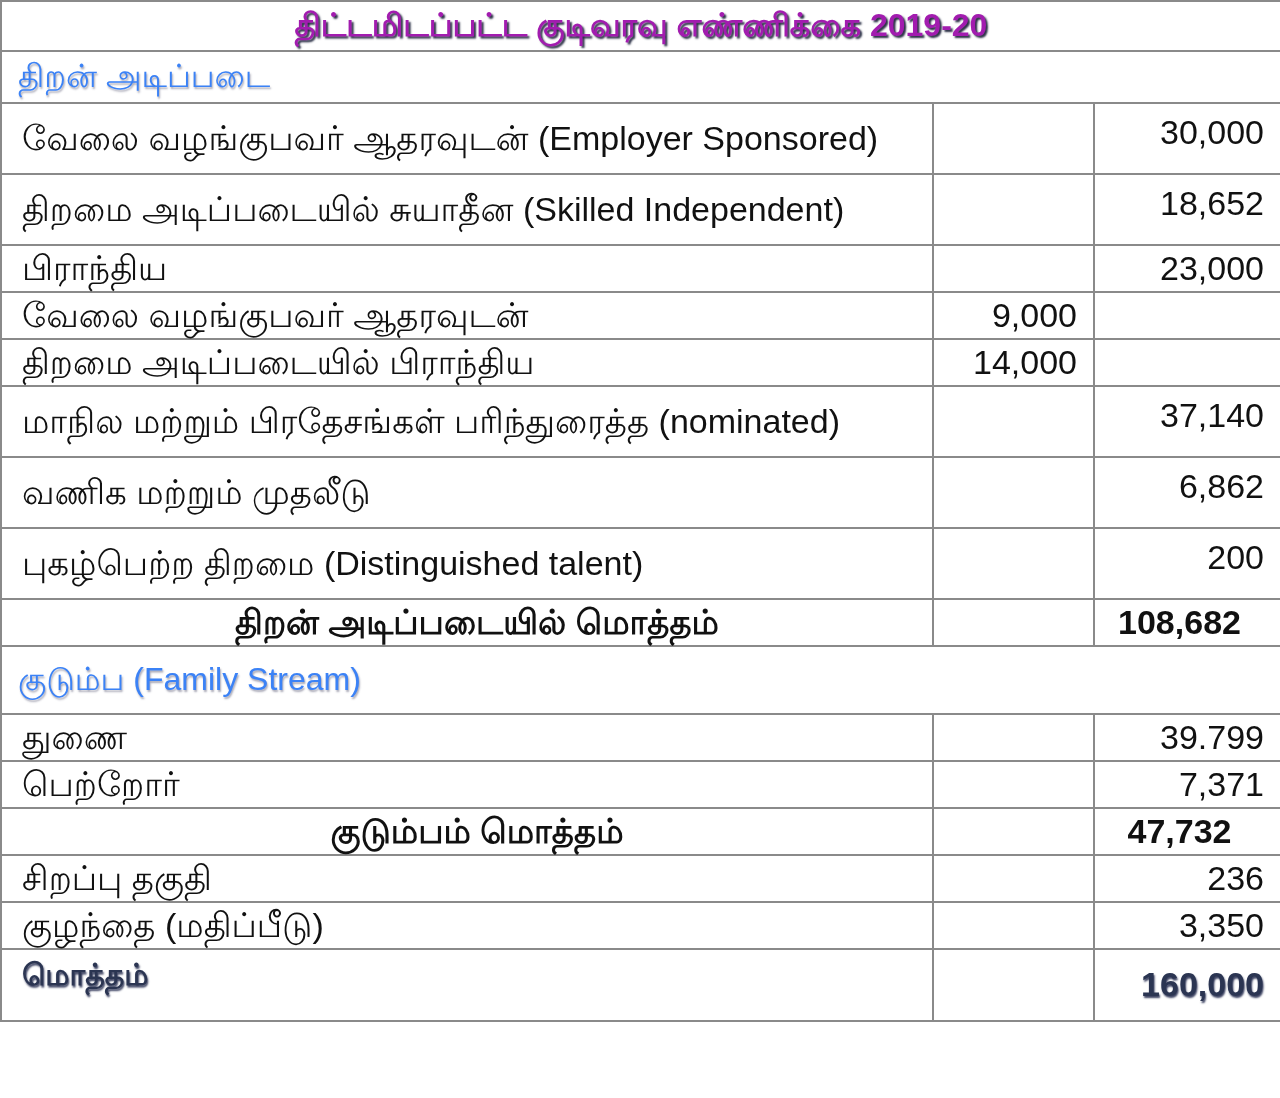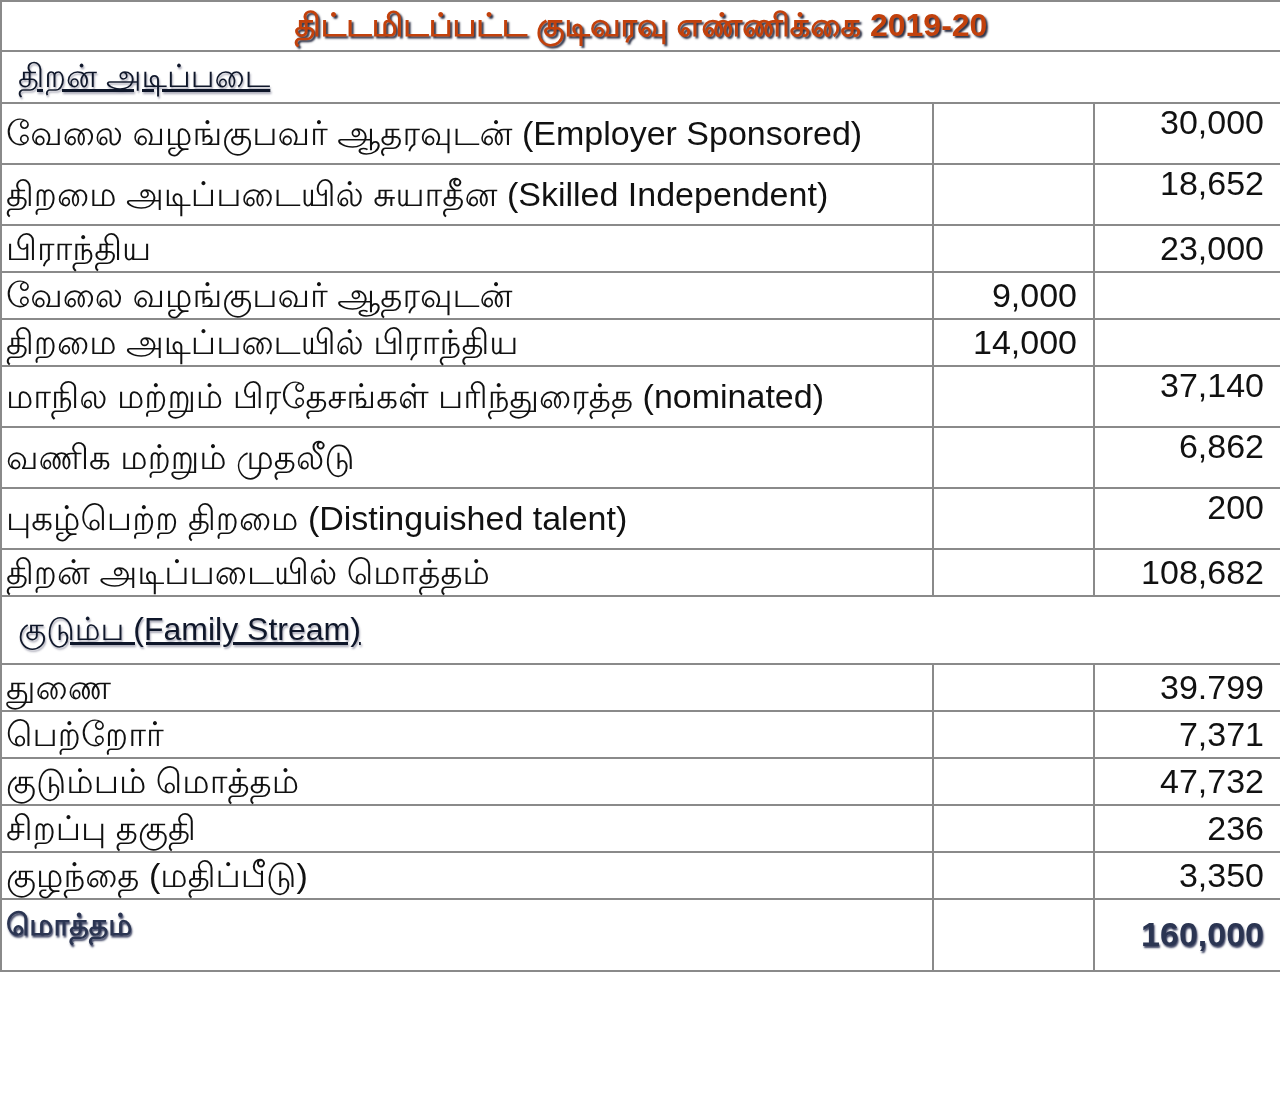--- a/index.html
+++ b/index.html
@@ -1,30 +1,30 @@
 <!DOCTYPE html>
 <html><head>
 <meta charset="utf-8">
 <style>
   html, body { margin:0; padding:0; background:#ffffff; }
   body { width:1280px; height:1098px; overflow:hidden; font-family:"Liberation Sans", "DejaVu Sans", sans-serif; color:#111; }
   table { border-collapse:collapse; width:1280px; table-layout:fixed; position:absolute; left:0; top:0; }
   td { border:2px solid #8a8a8a; padding:0; vertical-align:middle; font-size:34px; line-height:1.1; }
   col.c1 { width:932px; } col.c2 { width:161px; } col.c3 { width:187px; }
-  .title-cell { text-align:center; height:48px; font-weight:bold; font-size:32px; color:#c2410c;
+  .title-cell { text-align:center; height:48px; font-weight:bold; font-size:32px; color:#a21caf;
                 text-shadow: 2px 2px 2px #2a2f45; letter-spacing:0px; }
-  .section-cell { height:50px; padding-left:16px; font-size:32px; color:#0f172a; text-shadow:1px 2px 2px rgba(60,60,90,0.45);text-decoration:underline; }
+  .section-cell { height:50px; padding-left:16px; font-size:32px; color:#3b82f6; text-shadow:1px 2px 2px rgba(60,60,90,0.45); }
   .section-cell.family { height:66px; }
-  .label { padding-left:4px; }
+  .label { padding-left:20px; }
   .label.indent { }
   .num { text-align:right; padding-right:16px; }
   .r-tall td { height:59px; }
-  .r-tall .num { vertical-align:top; }
+  .r-tall .num { vertical-align:top; padding-top:10px; }
   .r-short td { height:45px; }
-  .bold { font-weight:normal; }
+  .bold { font-weight:bold;text-align:center; }
   .grand .label { font-weight:bold; font-size:30px; color:#2b3552; text-shadow:1px 2px 2px #3a4060; vertical-align:top; padding-top:8px; }
   .grand .num { font-weight:bold; font-size:34px; color:#2b3552; text-shadow:1px 2px 2px #3a4060; }
   .grand td { height:62px; }
 </style>
 </head>
 <body>
 
 <table>
   <colgroup>
       <col class="c1">

